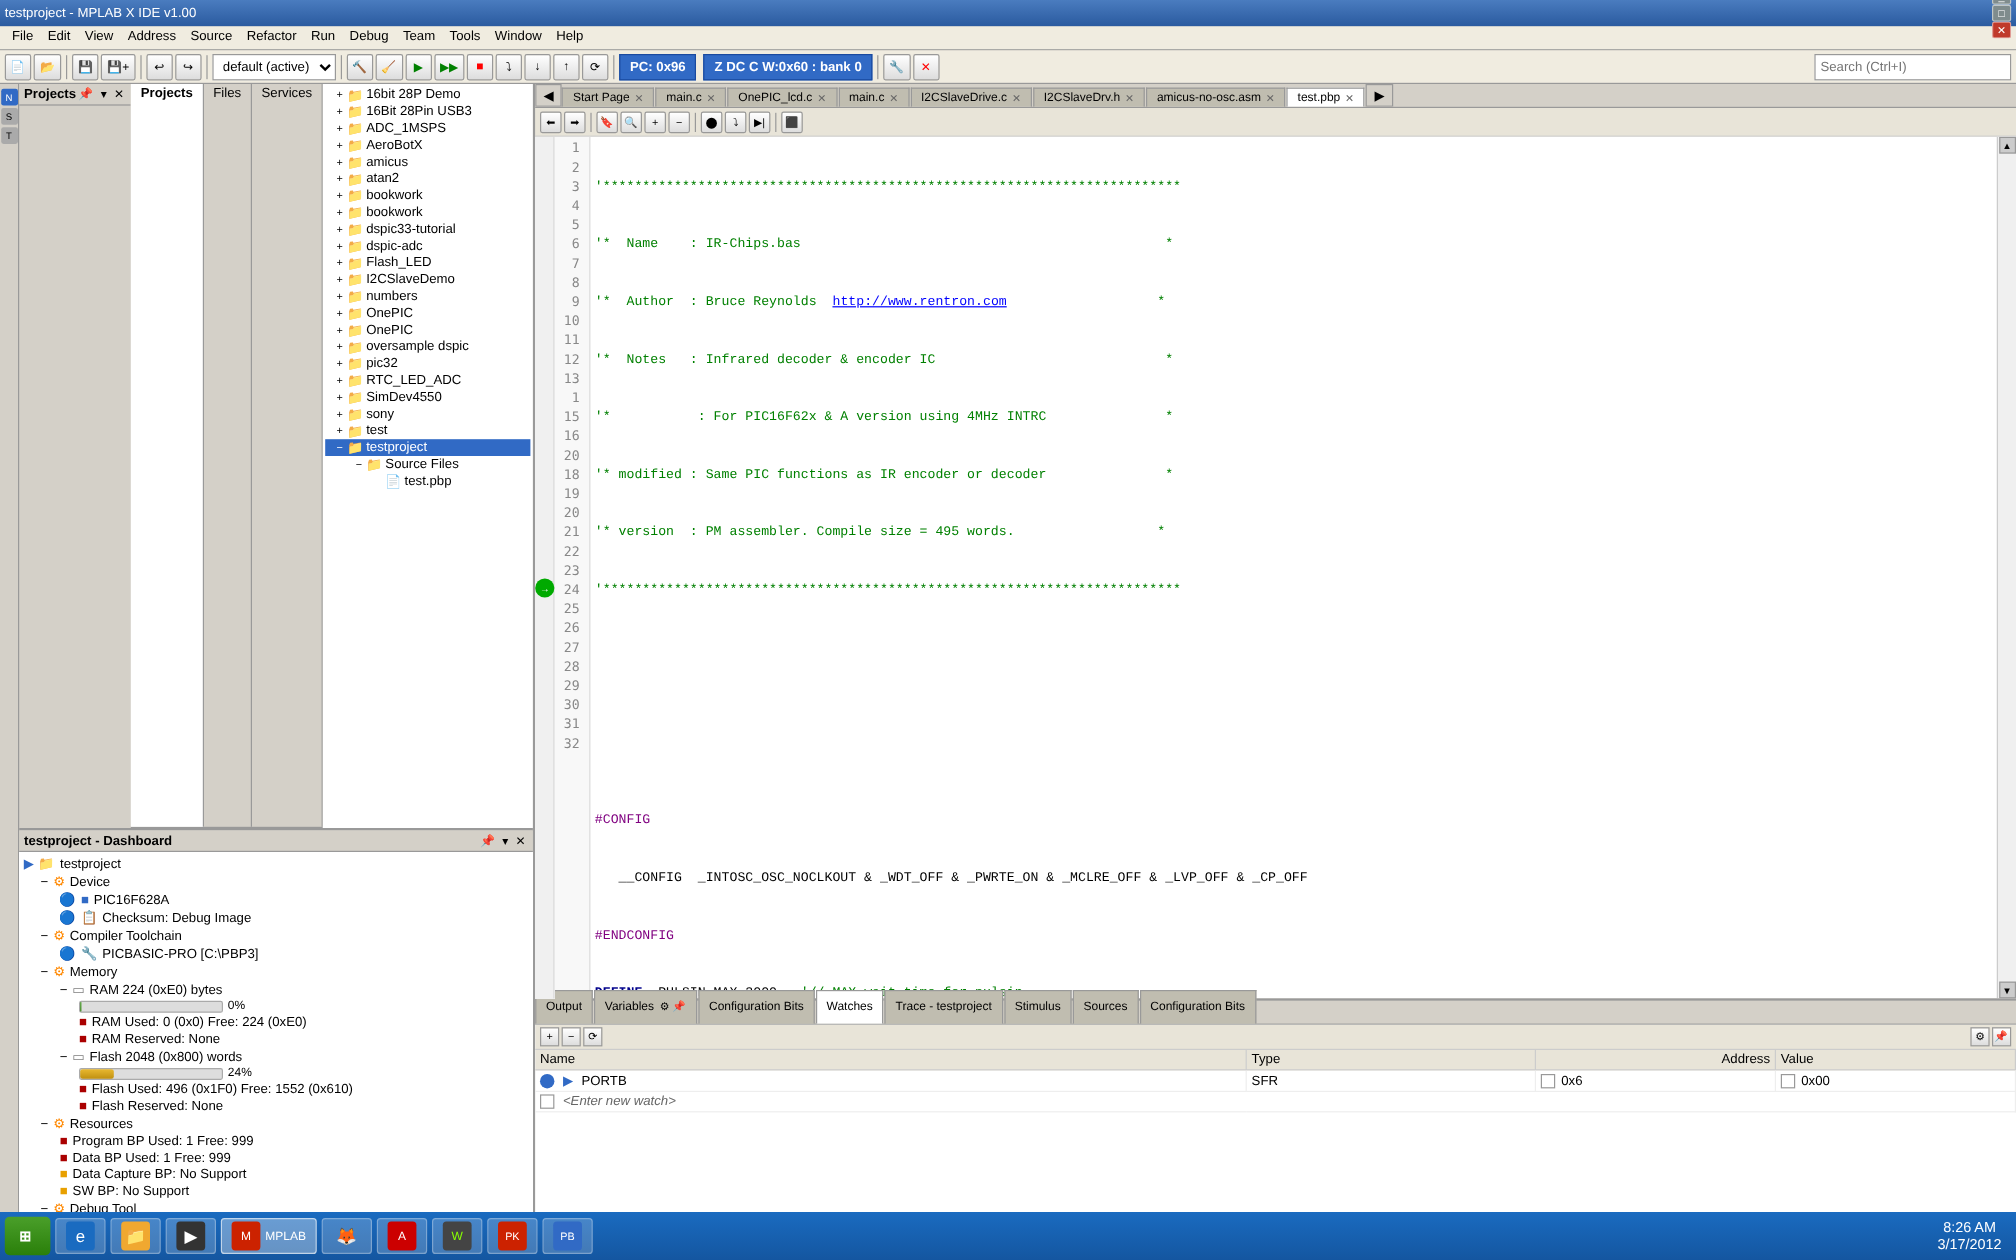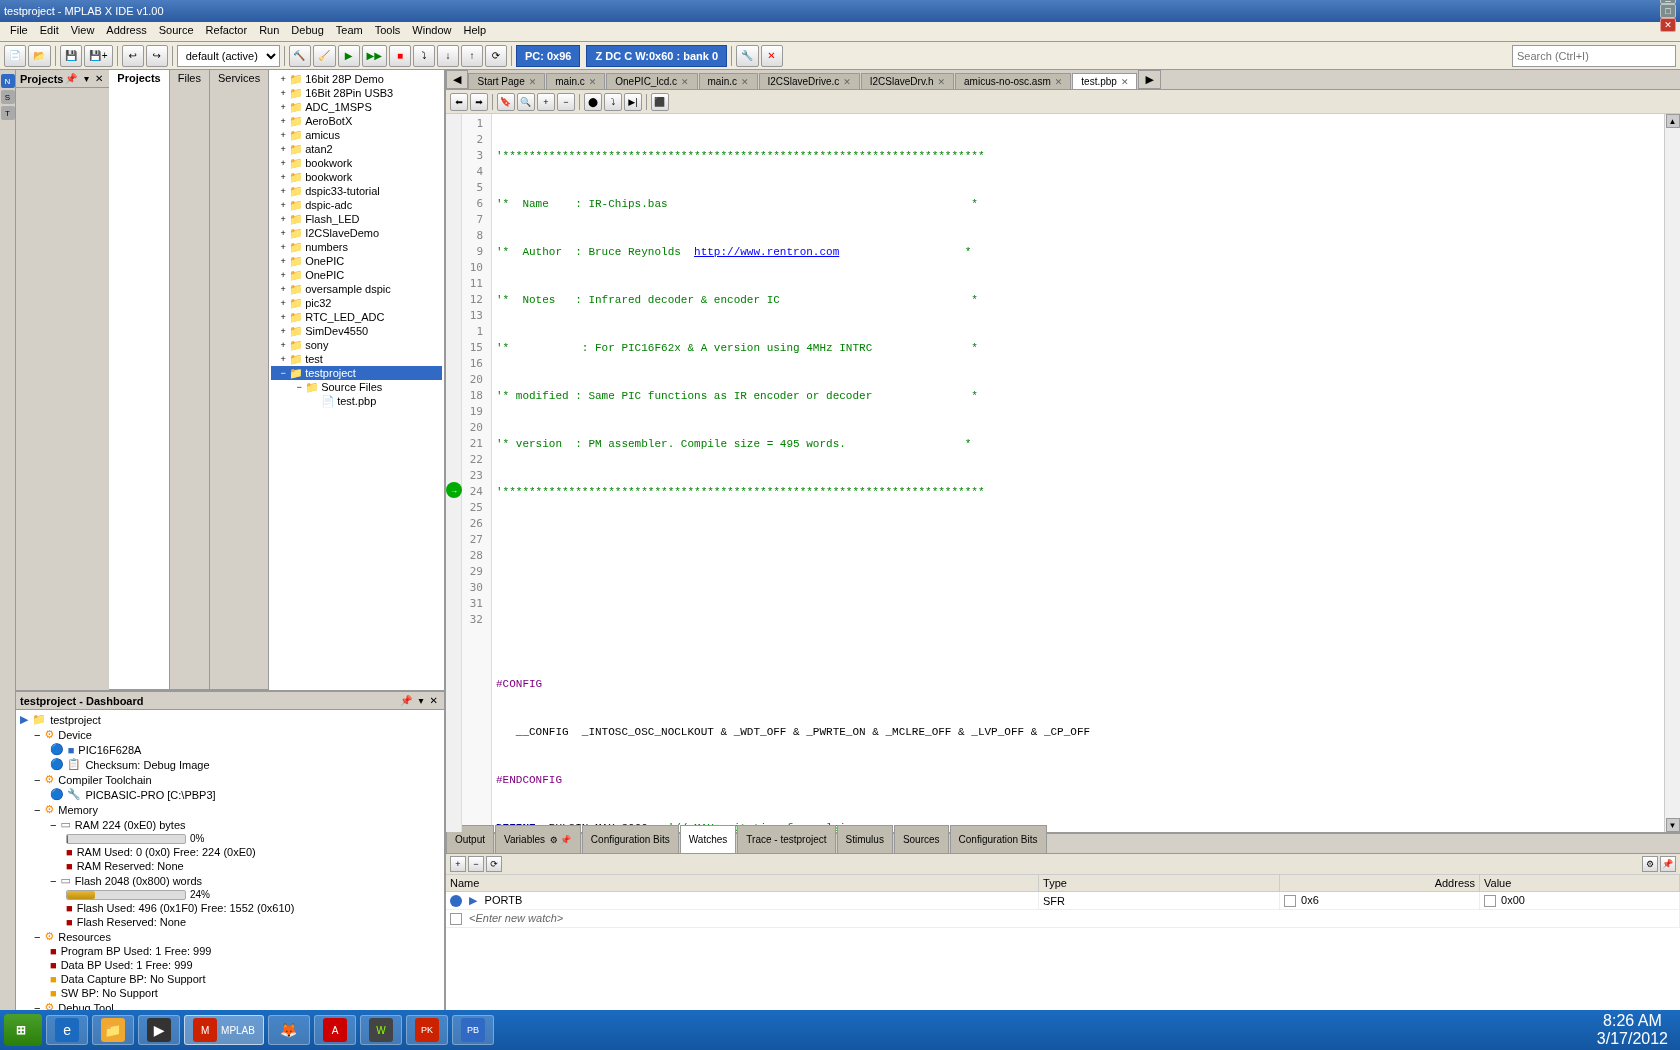--- a/index.html
+++ b/index.html
@@ -101,21 +101,21 @@
     #status-bar { background: #d4d0c8; height: 18px; display: flex; align-items: center; padding: 0 4px; border-top: 1px solid #999; font-size: 10px; justify-content: space-between; }
     .status-left { display: flex; gap: 8px; }
     .status-right { display: flex; gap: 8px; }
     .debugger-halted { background: #316ac5; color: white; padding: 0 6px; }
     
     
     #taskbar { background: linear-gradient(to bottom, #1a6bc0, #1456a0); height: 40px; display: flex; align-items: center; padding: 0 4px; gap: 4px; position: fixed; bottom: 0; width: 1680px; }
     .task-start { background: linear-gradient(to bottom, #4a9f2a, #2a7f0a); color: white; height: 32px; padding: 0 12px; border-radius: 4px; display: flex; align-items: center; font-weight: bold; font-size: 12px; cursor: pointer; }
     .task-btn { height: 30px; padding: 0 8px; background: rgba(255,255,255,0.2); border: 1px solid rgba(255,255,255,0.3); border-radius: 3px; display: flex; align-items: center; justify-content: center; cursor: pointer; }
     .task-app-icon { width: 24px; height: 24px; border-radius: 3px; display: flex; align-items: center; justify-content: center; font-size: 14px; }
-    .task-clock { color: white; font-size: 16px; text-align: center; padding: 0 8px; }
+    .task-clock { color: white; font-size: 12px; text-align: center; padding: 0 8px; }
     .task-right { margin-left: auto; display: flex; align-items: center; gap: 4px; }
     
     .progress-bar-outer { width: 120px; height: 10px; background: #ddd; border: 1px solid #aaa; border-radius: 2px; }
     .progress-bar-inner { height: 100%; border-radius: 2px; }
     .progress-ram { width: 1%; background: linear-gradient(to bottom, #4a9f2a, #2a7f0a); }
     .progress-flash { width: 24%; background: linear-gradient(to bottom, #e8b830, #c09010); }
     
     #editor-gutter { width: 16px; background: #f0f0f0; border-right: 1px solid #ddd; }
     
     .scroll-v { width: 16px; background: #f0f0f0; border-left: 1px solid #ccc; }

